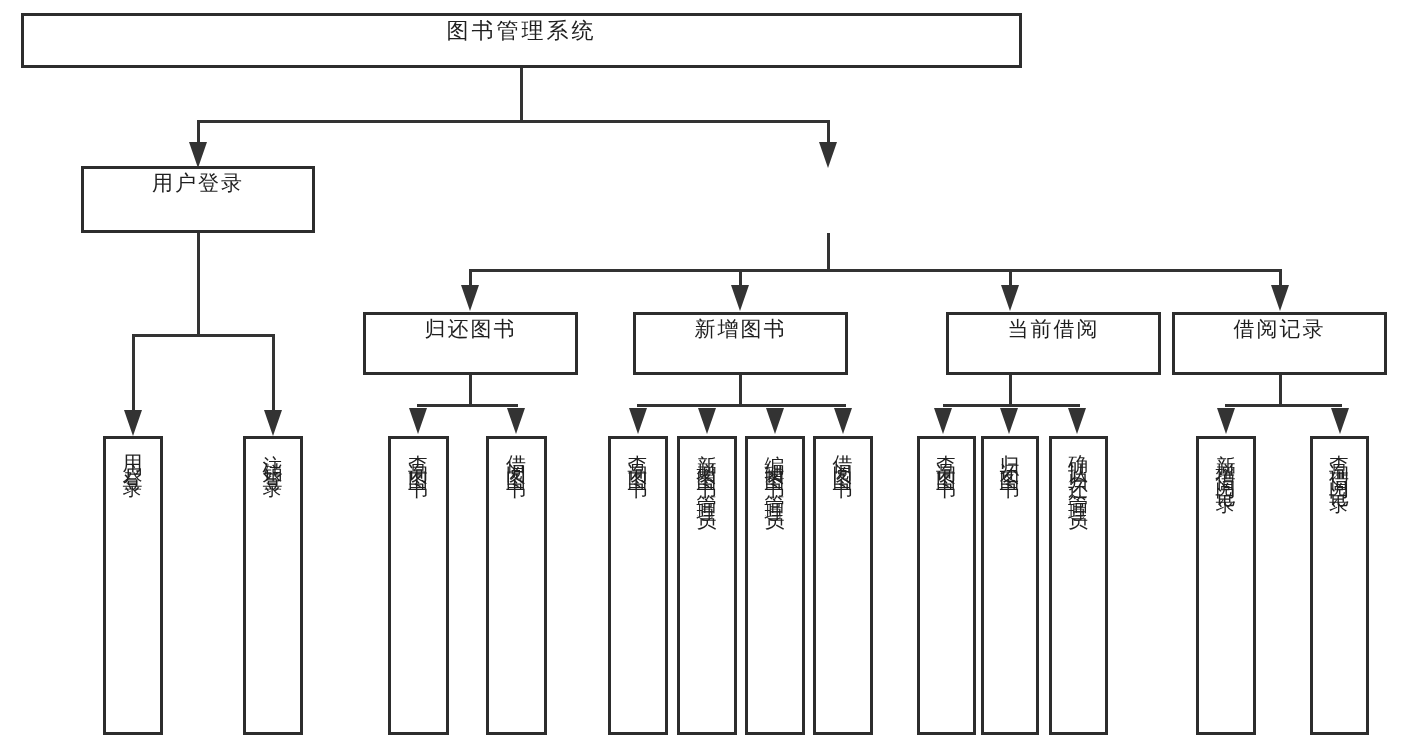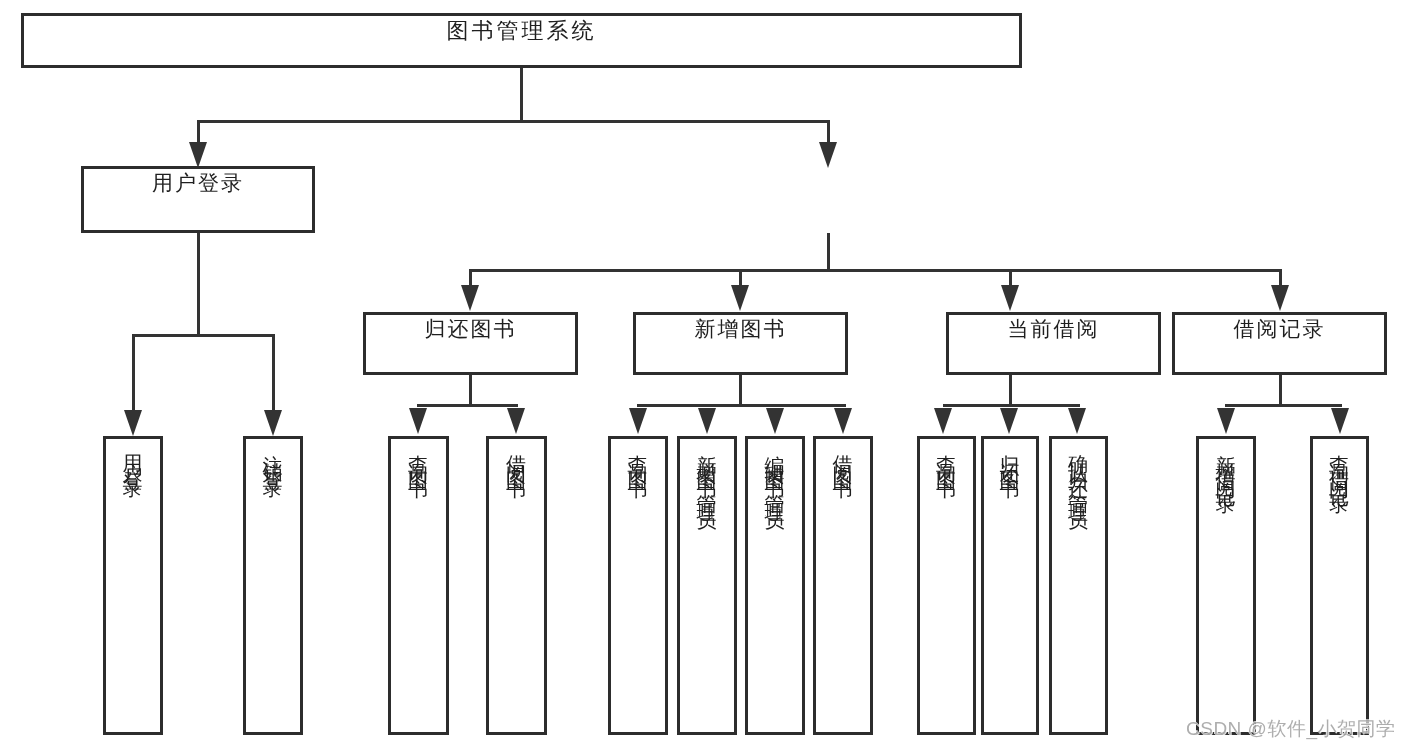--- a/index.html
+++ b/index.html
@@ -162,15 +162,14 @@
     <span class="vtext">确认归还（管理员）</span>
   </div>
 
   <div class="vnode" style="left:1196px;">
     <span class="vtext">新增借阅记录</span>
   </div>
   <div class="vnode" style="left:1310px; width:59px;">
     <span class="vtext">查询借阅记录</span>
   </div>
 
-  <div class="watermark">CSDN @软件_小贺同学</div>
 
 </div>
 
 </body></html>

